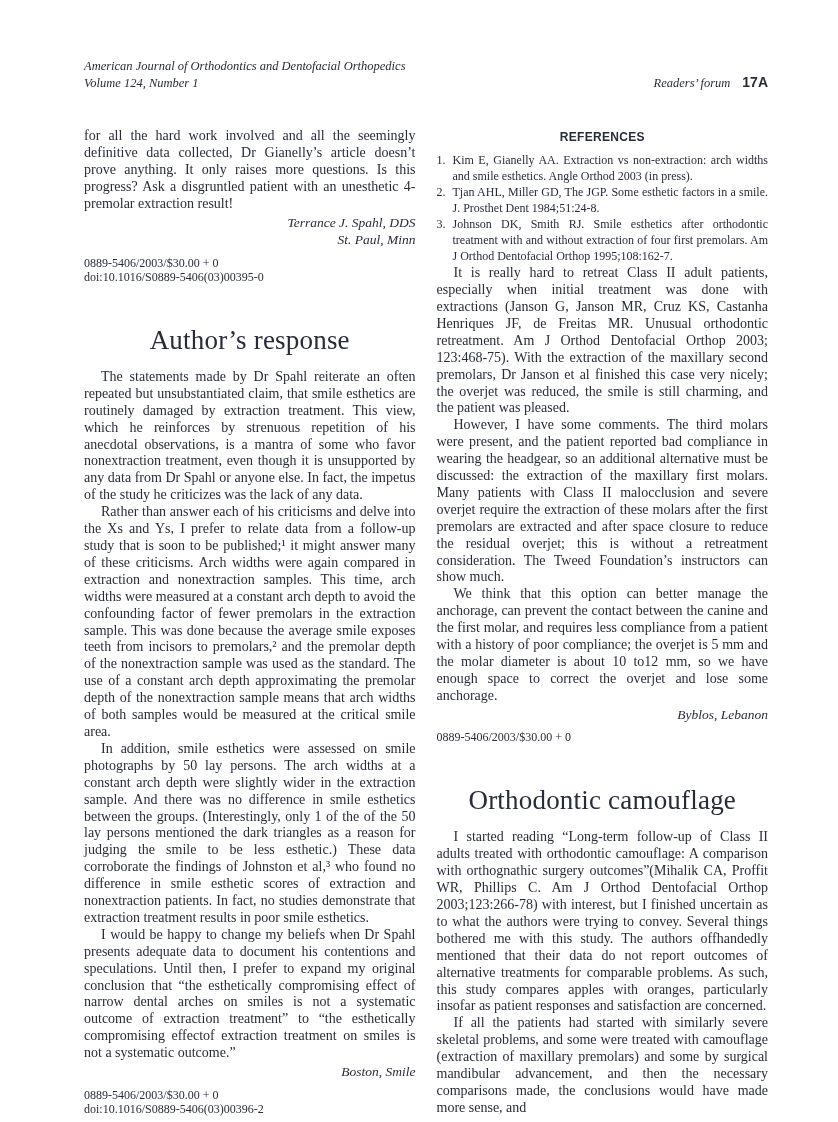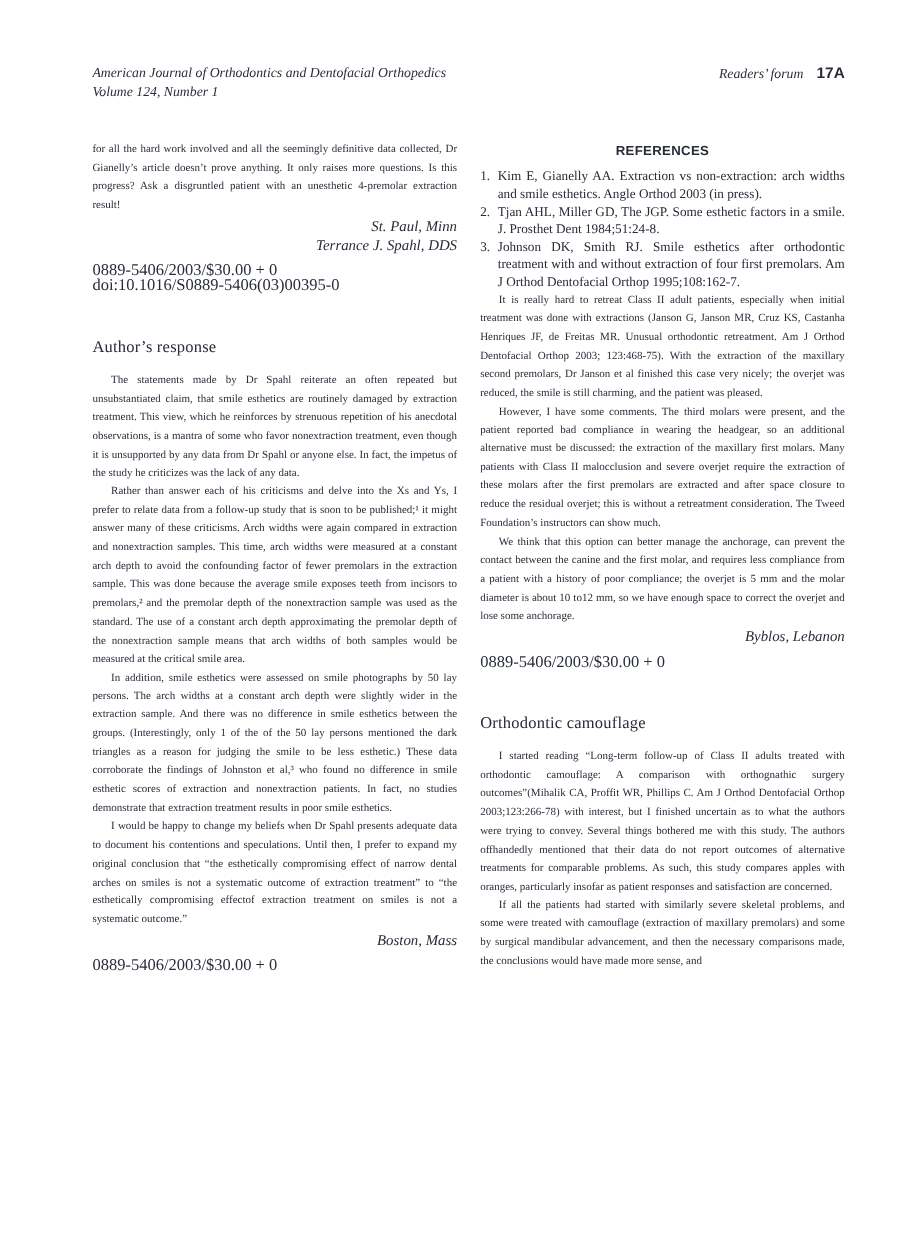--- a/index.html
+++ b/index.html
@@ -2,42 +2,42 @@
 <html lang="en"><head>
 <meta charset="utf-8">
 <style>
   html,body { margin:0; padding:0; background:#ffffff; }
   .page {
     position:relative; width:838px; height:1122px; background:#ffffff;
     color:#272c38; font-family:"Liberation Serif", serif;
     box-sizing:border-box; padding:58px 70px 0 84px; overflow:hidden;
   }
   
-  .hdr { display:flex; justify-content:space-between; align-items:flex-start; }
+  .hdr { display:flex; justify-content:space-between; align-items:flex-end; }
   .hdr-left { font-style:italic; font-size:12.5px; line-height:16.5px; }
   .hdr-right { font-size:12.5px; line-height:16.5px; white-space:nowrap; }
   .hdr-right .forum { font-style:italic; }
   .hdr-right .pagenum {
     font-family:"Liberation Sans", sans-serif; font-weight:bold;
     font-style:normal; font-size:14px; margin-left:12px;
   }
   
   .columns { display:flex; gap:21px; margin-top:37px; }
   .col { width:332px; box-sizing:border-box; }
   
   p.body {
-    margin:0; font-size:10px; line-height:16.9px; text-align:justify;
+    margin:0; font-size:14px; line-height:16.9px; text-align:justify;
     text-indent:17px; hyphens:auto; -webkit-hyphens:auto;
   }
   p.noindent { text-indent:0; }
   .sig { text-align:right; font-style:italic; font-size:13.5px; line-height:17.5px; margin-top:1px; }
-  .footnote { font-size:15px; line-height:14.2px; margin-top:7px; }
+  .footnote { font-size:12px; line-height:14.2px; margin-top:7px; }
   h1.section {
-    font-size:15px; font-weight:400; margin:41px 0 13px 0;
-    letter-spacing:0.2px; color:#272c38;
+    font-size:27px; font-weight:400; margin:41px 0 13px 0;
+    letter-spacing:0.2px; color:#272c38;text-align:center;
   }
   
   .refs-h {
     font-family:"Liberation Sans", sans-serif; font-size:12px; font-weight:bold;
     margin:2px 0 9px 0; letter-spacing:0.3px;text-align:center;
   }
   .ref { display:flex; font-size:12px; line-height:15.6px; margin-bottom:1px; }
   .ref .num { flex:none; width:16px; }
   .ref .txt { text-align:justify; hyphens:auto; -webkit-hyphens:auto; }
 </style>
@@ -55,42 +55,43 @@
       <span class="forum">Readers’ forum</span><span class="pagenum">17A</span>
     </div>
   </div>
 
   <div class="columns">
 
     <div class="col">
       <p class="body noindent">for all the hard work involved and all the seemingly definitive data collected, Dr Gianelly’s article doesn’t prove anything. It only raises more questions. Is this progress? Ask a disgruntled patient with an unesthetic 4-premolar extraction result!</p>
 
       <div class="sig">
+        <div>Terrance J. Spahl, DDS</div>
         <div>St. Paul, Minn</div>
-        <div>Terrance J. Spahl, DDS</div>
       </div>
 
       <div class="footnote">
         <div>0889-5406/2003/$30.00 + 0</div>
         <div>doi:10.1016/S0889-5406(03)00395-0</div>
       </div>
 
       <h1 class="section">Author’s response</h1>
 
       <p class="body">The statements made by Dr Spahl reiterate an often repeated but unsubstantiated claim, that smile esthetics are routinely damaged by extraction treatment. This view, which he reinforces by strenuous repetition of his anecdotal observations, is a mantra of some who favor nonextraction treatment, even though it is unsupported by any data from Dr Spahl or anyone else. In fact, the impetus of the study he criticizes was the lack of any data.</p>
       <p class="body">Rather than answer each of his criticisms and delve into the Xs and Ys, I prefer to relate data from a follow-up study that is soon to be published;¹ it might answer many of these criticisms. Arch widths were again compared in extraction and nonextraction samples. This time, arch widths were measured at a constant arch depth to avoid the confounding factor of fewer premolars in the extraction sample. This was done because the average smile exposes teeth from incisors to premolars,² and the premolar depth of the nonextraction sample was used as the standard. The use of a constant arch depth approximating the premolar depth of the nonextraction sample means that arch widths of both samples would be measured at the critical smile area.</p>
       <p class="body">In addition, smile esthetics were assessed on smile photographs by 50 lay persons. The arch widths at a constant arch depth were slightly wider in the extraction sample. And there was no difference in smile esthetics between the groups. (Interestingly, only 1 of the of the 50 lay persons mentioned the dark triangles as a reason for judging the smile to be less esthetic.) These data corroborate the findings of Johnston et al,³ who found no difference in smile esthetic scores of extraction and nonextraction patients. In fact, no studies demonstrate that extraction treatment results in poor smile esthetics.</p>
       <p class="body">I would be happy to change my beliefs when Dr Spahl presents adequate data to document his contentions and speculations. Until then, I prefer to expand my original conclusion that “the esthetically compromising effect of narrow dental arches on smiles is not a systematic outcome of extraction treatment” to “the esthetically compromising effectof extraction treatment on smiles is not a systematic outcome.”</p>
 
       <div class="sig">
-        <div>Boston, Mass</div>
+        <div>Boston, Smile</div>
       </div>
 
       <div class="footnote">
         <div>0889-5406/2003/$30.00 + 0</div>
+        <div>doi:10.1016/S0889-5406(03)00396-2</div>
       </div>
     </div>
 
     <div class="col">
 
       <div class="refs-h">REFERENCES</div>
 
       <div class="ref">
         <span class="num">1.</span>
         <span class="txt">Kim E, Gianelly AA. Extraction vs non-extraction: arch widths and smile esthetics. Angle Orthod 2003 (in press).</span>

